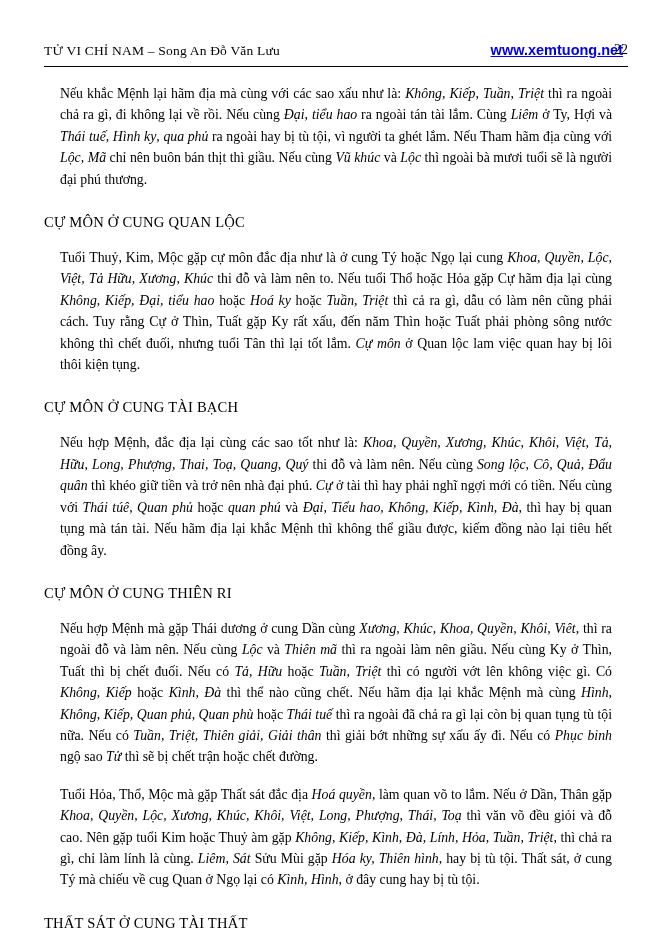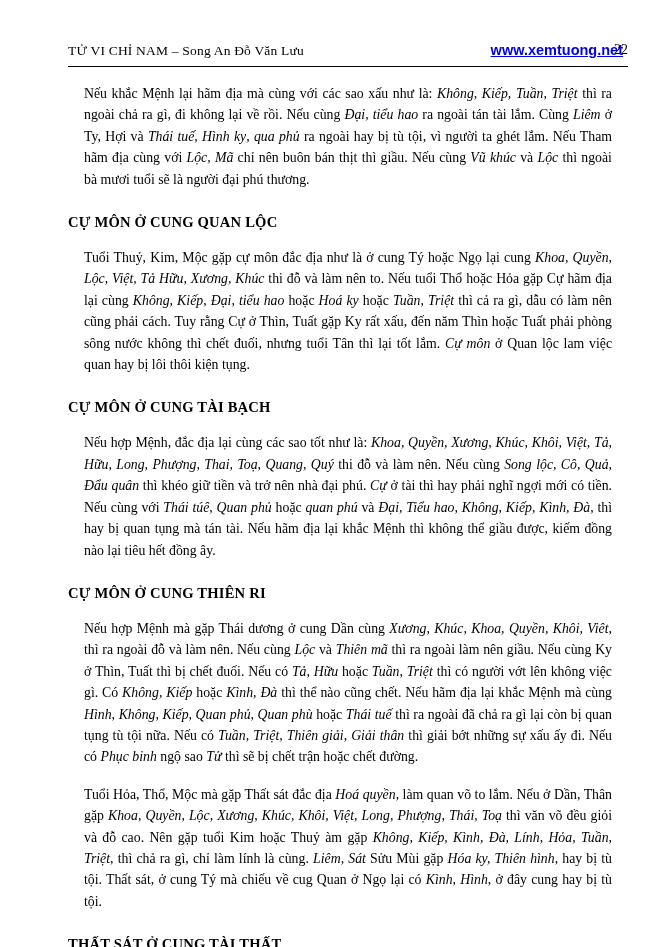--- a/index.html
+++ b/index.html
@@ -7,21 +7,21 @@
     padding: 0;
     background: #ffffff;
     width: 669px;
     height: 947px;
     overflow: hidden;
   }
   .page {
     box-sizing: border-box;
     width: 669px;
     height: 947px;
-    padding: 30px 41px 0 68px;
+    padding: 30px 41px 0 44px;
     font-family: "Liberation Serif", serif;
     color: #000000;
   }
   .page-header {
     display: flex;
     justify-content: space-between;
     align-items: baseline;
   }
   .header-title {
     font-size: 13.5px;
@@ -54,21 +54,21 @@
     margin: 7px 0 9px 0;
   }
   .doc p {
     font-size: 13.8px;
     line-height: 21.4px;
     text-align: justify;
     margin: 16px;
   }
   .doc h2 {
     font-size: 14.6px;
-    font-weight: bold;
+    font-weight: normal;
     letter-spacing: 0.2px;
     margin: 24px 0 16px 0;
   }
   .doc em {
     font-style: italic;
   }
 </style>
 </head>
 <body>
 

